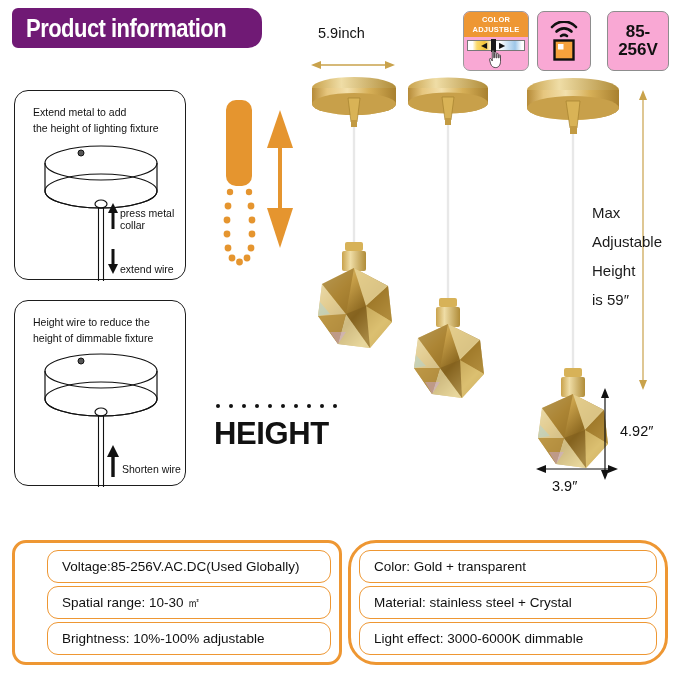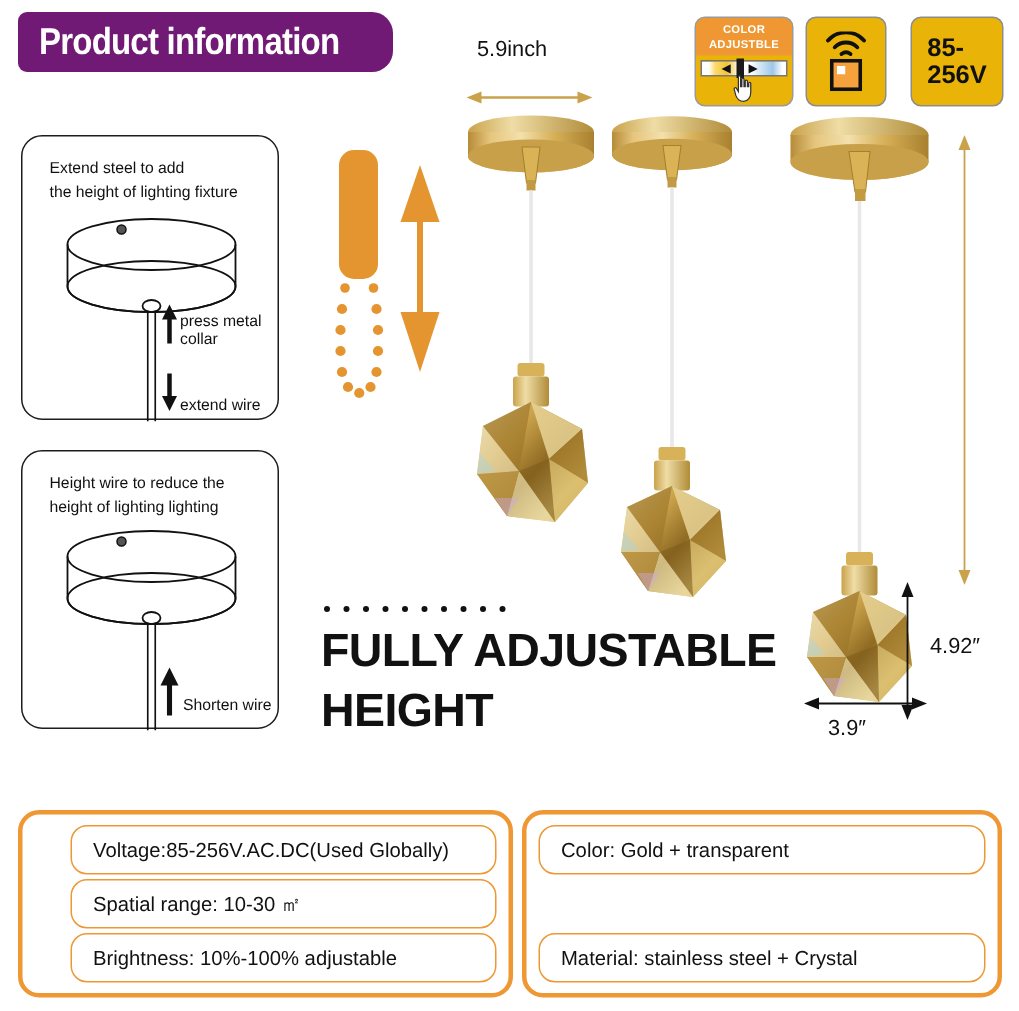--- a/index.html
+++ b/index.html
@@ -24,21 +24,21 @@
     letter-spacing: -0.6px;
     transform: scaleX(0.88); transform-origin: left center;
     font-family: "Liberation Sans", sans-serif;
     white-space: nowrap;
   }
 
   
   .badge {
     position: absolute; top: 11px;
     border: 1.5px solid #8d8d8d; border-radius: 7px;
-    background: #eab308; overflow: hidden;
+    background: #f9a8d4; overflow: hidden;
   }
   .badge-color { left: 463px; width: 66px; height: 60px; border-color:#9a9a9a; }
   .badge-color .cap {
     background: #EE9733; color: #fff; font-size: 7.5px; font-weight: bold;
     text-align: center; line-height: 9.5px; padding: 3px 0 3px;
     letter-spacing: .2px;
   }
   .slider-wrap { position: relative; height: 13px; margin: 2px 3px 0; }
   .slider-bar {
     position: absolute; left:0; right:0; top: 1px; height: 11px;
@@ -53,21 +53,21 @@
   .slider-ar.l { left: 14px; }
   .slider-ar.r { left: 32px; }
   .hand {
     position: absolute; left: 20px; top: 36px; width: 22px; height: 22px;
   }
   .badge-wifi { left: 537px; width: 54px; height: 60px; }
   .wifi-inner { display:flex; flex-direction:column; align-items:center; justify-content:center; height:100%; gap:1px;}
   .badge-volt { left: 607px; width: 62px; height: 60px; }
   .volt-text {
     display:flex; align-items:center; justify-content:center; height:100%;
-    font-size: 17px; font-weight: bold; color:#111; line-height: 18px; 
+    font-size: 17px; font-weight: bold; color:#111; line-height: 18px; text-align:center;
   }
 
   
   .diagram-box {
     position: absolute; left: 14px; width: 172px;
     border: 1.6px solid #1d1d1d; border-radius: 14px; background: #fff;
   }
   .box-top { top: 90px; height: 190px; }
   .box-bot { top: 300px; height: 186px; }
   .dg-caption {
@@ -100,21 +100,21 @@
     line-height: 40px; letter-spacing: -0.4px;
   }
 
   
   .spec-group {
     position: absolute; top: 540px; height: 125px;
     border: 3.5px solid #EE9733; border-radius: 14px;
     padding: 7px 8px; display: flex; flex-direction: column; justify-content: space-between;
   }
   .spec-left  { left: 12px;  width: 330px; padding-left: 32px; }
-  .spec-right { left: 348px; width: 320px; }
+  .spec-right { left: 348px; width: 320px; border-radius: 28px; }
   .pill {
     background: #ffffff; border: 1.5px solid #EE9733; border-radius: 11px;
     height: 33px; display: flex; align-items: center; padding-left: 14px;
     font-size: 13.5px; color: #111; white-space: nowrap;
   }
 </style>
 </head>
 <body>
 
 <div id="page">
@@ -157,21 +157,21 @@
     <div class="volt-text">
       <div>
         <div>85-</div>
         <div>256V</div>
       </div>
     </div>
   </div>
 
   <div class="diagram-box box-top">
     <div class="dg-caption">
-      <div>Extend steel to add</div>
+      <div>Extend metal to add</div>
       <div>the height of lighting fixture</div>
     </div>
     <svg class="dg-svg" width="172" height="190" viewBox="0 0 172 190">
       <ellipse cx="86" cy="72" rx="56" ry="17" fill="none" stroke="#111" stroke-width="1.2"></ellipse>
       <path d="M30 72 L30 100 A56 17 0 0 0 142 100 L142 72" fill="none" stroke="#111" stroke-width="1.2"></path>
       <ellipse cx="86" cy="100" rx="56" ry="17" fill="none" stroke="#111" stroke-width="1.2"></ellipse>
       <circle cx="66" cy="62" r="3" fill="#555" stroke="#111" stroke-width="1"></circle>
       <ellipse cx="86" cy="113" rx="6" ry="4" fill="none" stroke="#111" stroke-width="1.2"></ellipse>
       <line x1="83.5" y1="116" x2="83.5" y2="190" stroke="#111" stroke-width="1.1"></line>
       <line x1="88.5" y1="116" x2="88.5" y2="190" stroke="#111" stroke-width="1.1"></line>
@@ -183,21 +183,21 @@
       <polygon points="98,183 93,173 103,173" fill="#111"></polygon>
       <text x="105" y="126" font-family="Liberation Sans, sans-serif" font-size="10.5" fill="#111">press metal</text>
       <text x="105" y="138" font-family="Liberation Sans, sans-serif" font-size="10.5" fill="#111">collar</text>
       <text x="105" y="182" font-family="Liberation Sans, sans-serif" font-size="10.5" fill="#111">extend wire</text>
     </svg>
   </div>
 
   <div class="diagram-box box-bot">
     <div class="dg-caption">
       <div>Height wire to reduce the</div>
-      <div>height of lighting lighting</div>
+      <div>height of dimmable fixture</div>
     </div>
     <svg class="dg-svg" width="172" height="186" viewBox="0 0 172 186">
       <ellipse cx="86" cy="70" rx="56" ry="17" fill="none" stroke="#111" stroke-width="1.2"></ellipse>
       <path d="M30 70 L30 98 A56 17 0 0 0 142 98 L142 70" fill="none" stroke="#111" stroke-width="1.2"></path>
       <ellipse cx="86" cy="98" rx="56" ry="17" fill="none" stroke="#111" stroke-width="1.2"></ellipse>
       <circle cx="66" cy="60" r="3" fill="#555" stroke="#111" stroke-width="1"></circle>
       <ellipse cx="86" cy="111" rx="6" ry="4" fill="none" stroke="#111" stroke-width="1.2"></ellipse>
       <line x1="83.5" y1="114" x2="83.5" y2="186" stroke="#111" stroke-width="1.1"></line>
       <line x1="88.5" y1="114" x2="88.5" y2="186" stroke="#111" stroke-width="1.1"></line>
       <line x1="98" y1="176" x2="98" y2="152" stroke="#111" stroke-width="3.4"></line>
@@ -376,20 +376,26 @@
     <polygon points="85,7 75,3 75,11" fill="#C9A24B"></polygon>
   </svg>
   <div class="lbl lbl-59inch">5.9inch</div>
 
   <svg style="position:absolute; left:636px; top:90px;" width="14" height="300" viewBox="0 0 14 300">
     <line x1="7" y1="6" x2="7" y2="294" stroke="#C9A24B" stroke-width="1.2"></line>
     <polygon points="7,0 3,10 11,10" fill="#C9A24B"></polygon>
     <polygon points="7,300 3,290 11,290" fill="#C9A24B"></polygon>
   </svg>
 
+  <div class="lbl lbl-max">
+    <div>Max</div>
+    <div>Adjustable</div>
+    <div>Height</div>
+    <div>is 59″</div>
+  </div>
 
   <svg style="position:absolute; left:598px; top:388px;" width="14" height="92" viewBox="0 0 14 92">
     <line x1="7" y1="6" x2="7" y2="86" stroke="#111" stroke-width="1.2"></line>
     <polygon points="7,0 3,10 11,10" fill="#111"></polygon>
     <polygon points="7,92 3,82 11,82" fill="#111"></polygon>
   </svg>
   <div class="lbl lbl-492">4.92″</div>
 
   <svg style="position:absolute; left:536px; top:463px;" width="82" height="12" viewBox="0 0 82 12">
     <line x1="6" y1="6" x2="76" y2="6" stroke="#111" stroke-width="1.2"></line>
@@ -404,27 +410,27 @@
       <i></i>
       <i></i>
       <i></i>
       <i></i>
       <i></i>
       <i></i>
       <i></i>
       <i></i>
   </div>
   <div class="headline">
-    <div>FULLY ADJUSTABLE</div>
     <div>HEIGHT</div>
   </div>
 
   <div class="spec-group spec-left">
     <div class="pill">Voltage:85-256V.AC.DC(Used Globally)</div>
     <div class="pill">Spatial range: 10-30 ㎡</div>
     <div class="pill">Brightness: 10%-100% adjustable</div>
   </div>
   <div class="spec-group spec-right">
     <div class="pill">Color:  Gold  + transparent</div>
     <div class="pill">Material: stainless steel + Crystal</div>
+    <div class="pill">Light effect: 3000-6000K dimmable</div>
   </div>
 
 </div>
 
 </body></html>

